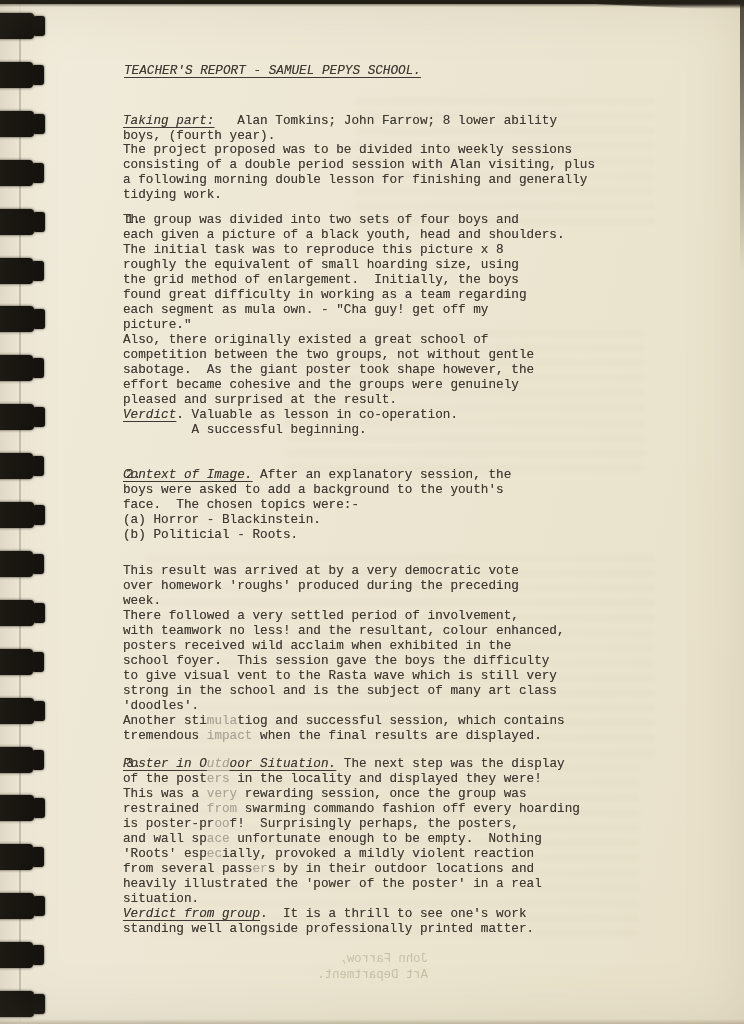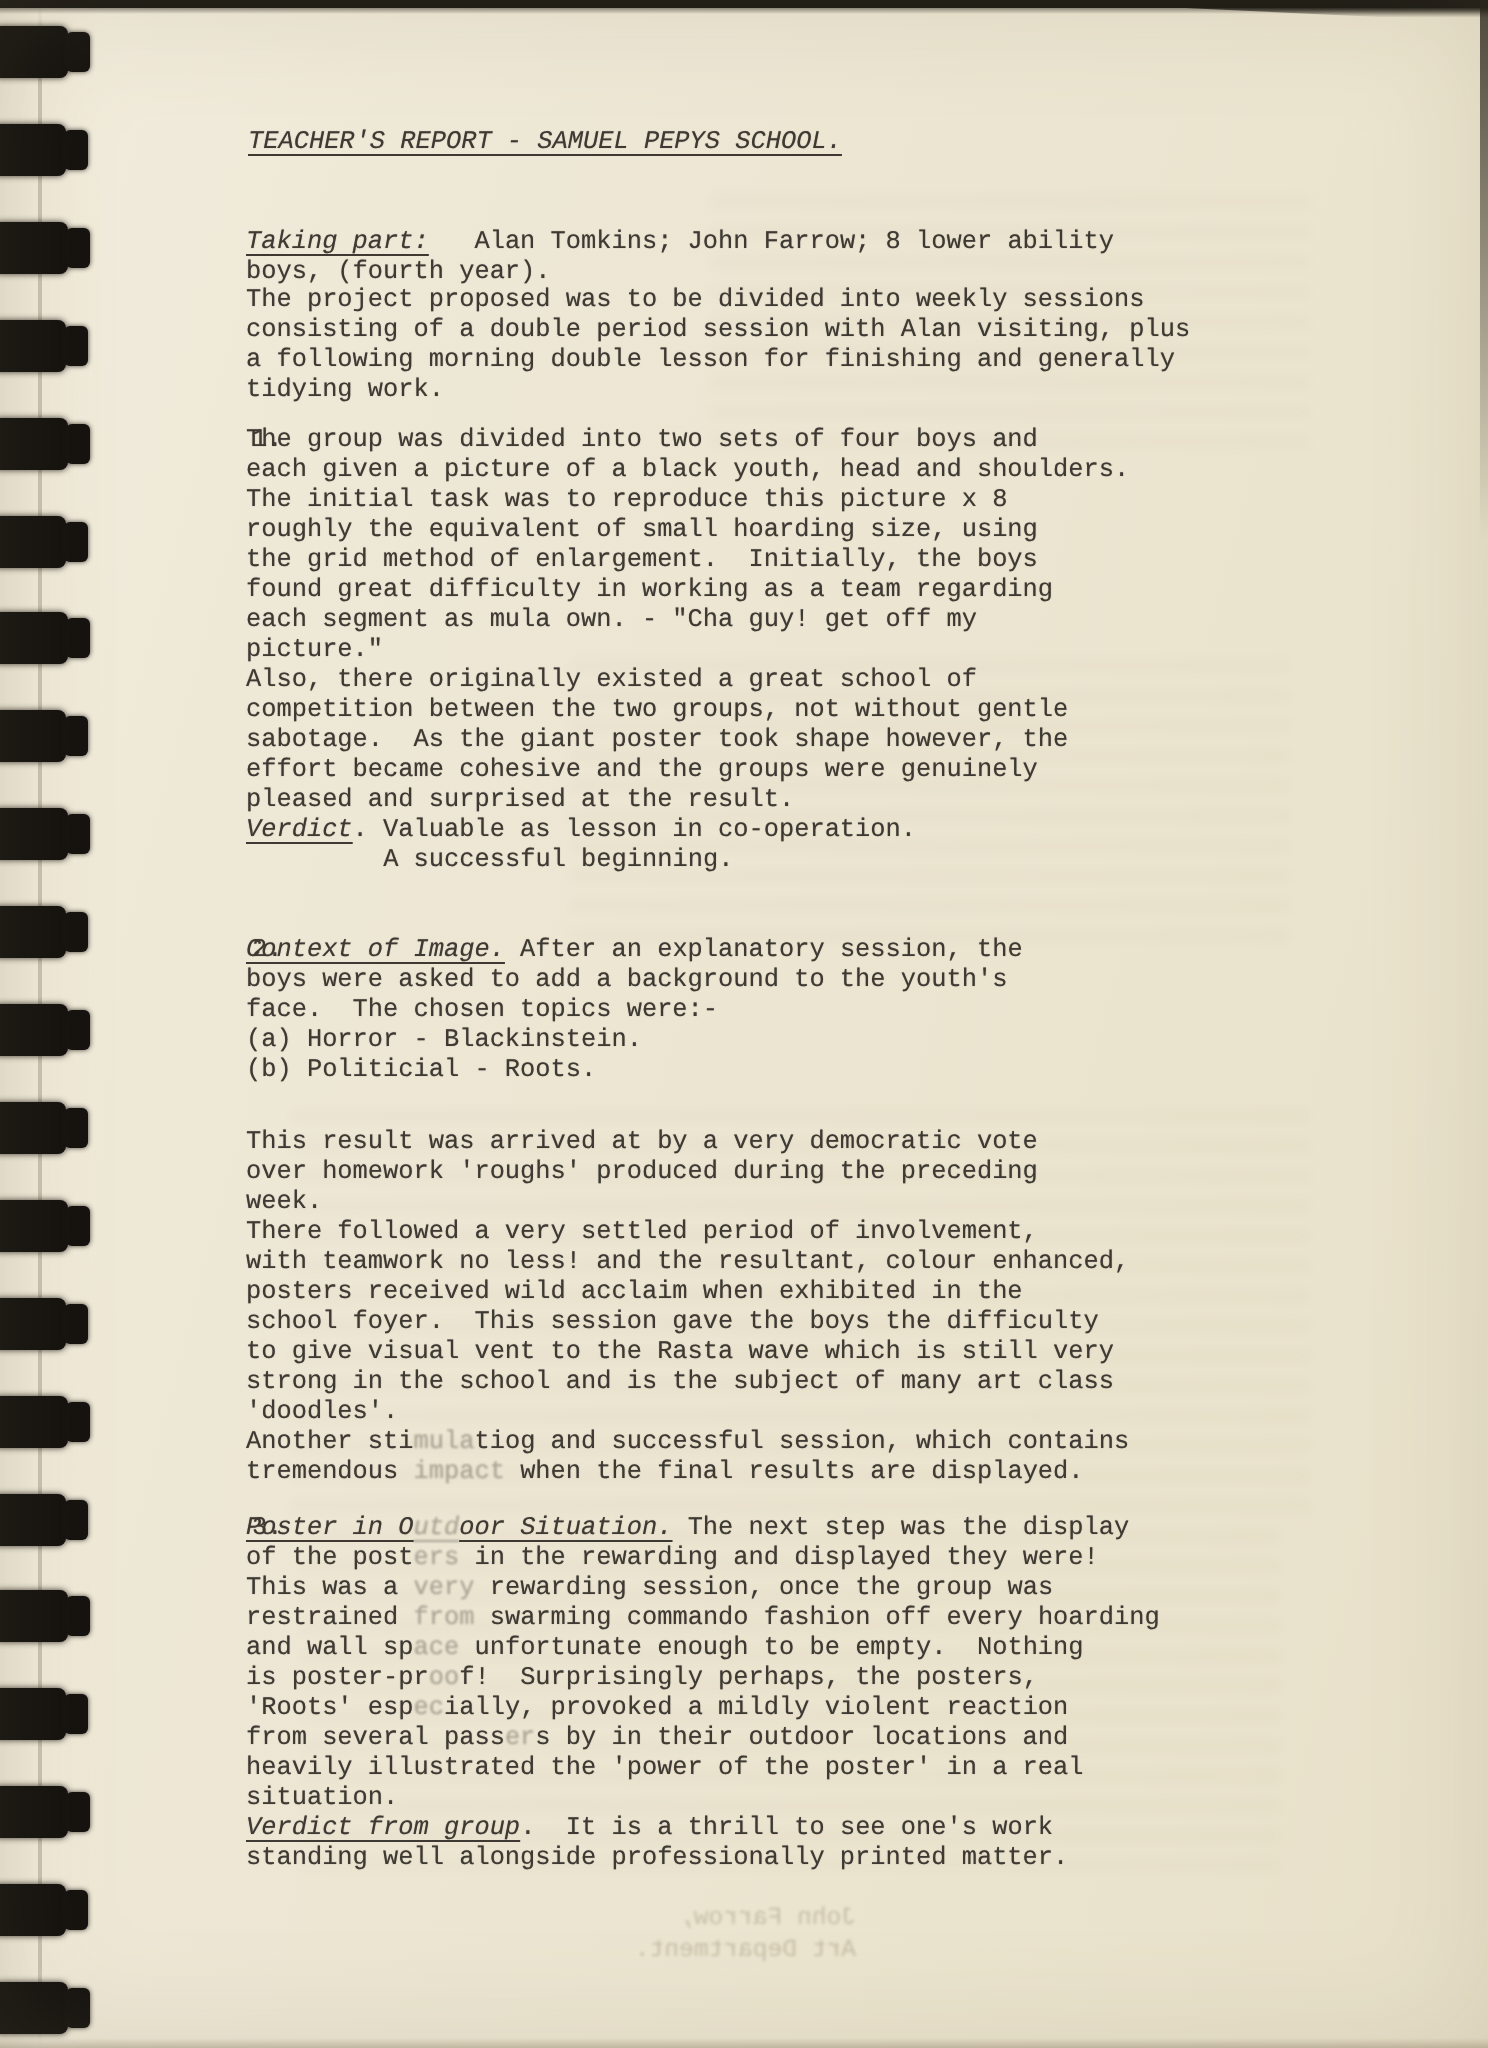--- a/index.html
+++ b/index.html
@@ -147,25 +147,25 @@
             <div class="line">strong in the school and is the subject of many art class</div>
             <div class="line">'doodles'.</div>
             <div class="line"><span>Another sti</span><span class="fade">mula</span><span>tiog and successful session, which contains</span></div>
             <div class="line"><span>tremendous </span><span class="fade">impact</span><span> when the final results are displayed.</span></div>
           </div>
         </div>
         <div class="section" style="top: 756px;">
           <div class="sec-num">3.</div>
           <div class="sec-body">
             <div class="line"><span class="u">Poster in O</span><span class="u fade">utd</span><span class="u">oor Situation.</span><span> The next step was the display</span></div>
-            <div class="line"><span>of the post</span><span class="fade">ers</span><span> in the rewarding and displayed they were!</span></div>
+            <div class="line"><span>of the post</span><span class="fade">ers</span><span> in the locality and displayed they were!</span></div>
             <div class="line"><span>This was a </span><span class="fade">very</span><span> rewarding session, once the group was</span></div>
             <div class="line"><span>restrained </span><span class="fade">from</span><span> swarming commando fashion off every hoarding</span></div>
+            <div class="line"><span>is poster-pr</span><span class="fade">oo</span><span>f!  Surprisingly perhaps, the posters,</span></div>
             <div class="line"><span>and wall sp</span><span class="fade">ace</span><span> unfortunate enough to be empty.  Nothing</span></div>
-            <div class="line"><span>is poster-pr</span><span class="fade">oo</span><span>f!  Surprisingly perhaps, the posters,</span></div>
             <div class="line"><span>'Roots' esp</span><span class="fade">ec</span><span>ially, provoked a mildly violent reaction</span></div>
             <div class="line"><span>from several pass</span><span class="fade">er</span><span>s by in their outdoor locations and</span></div>
             <div class="line">heavily illustrated the 'power of the poster' in a real</div>
             <div class="line">situation.</div>
             <div class="line"><span class="u">Verdict from group</span><span>.  It is a thrill to see one's work</span></div>
             <div class="line">standing well alongside professionally printed matter.</div>
           </div>
         </div>
       </div>
   </div>

